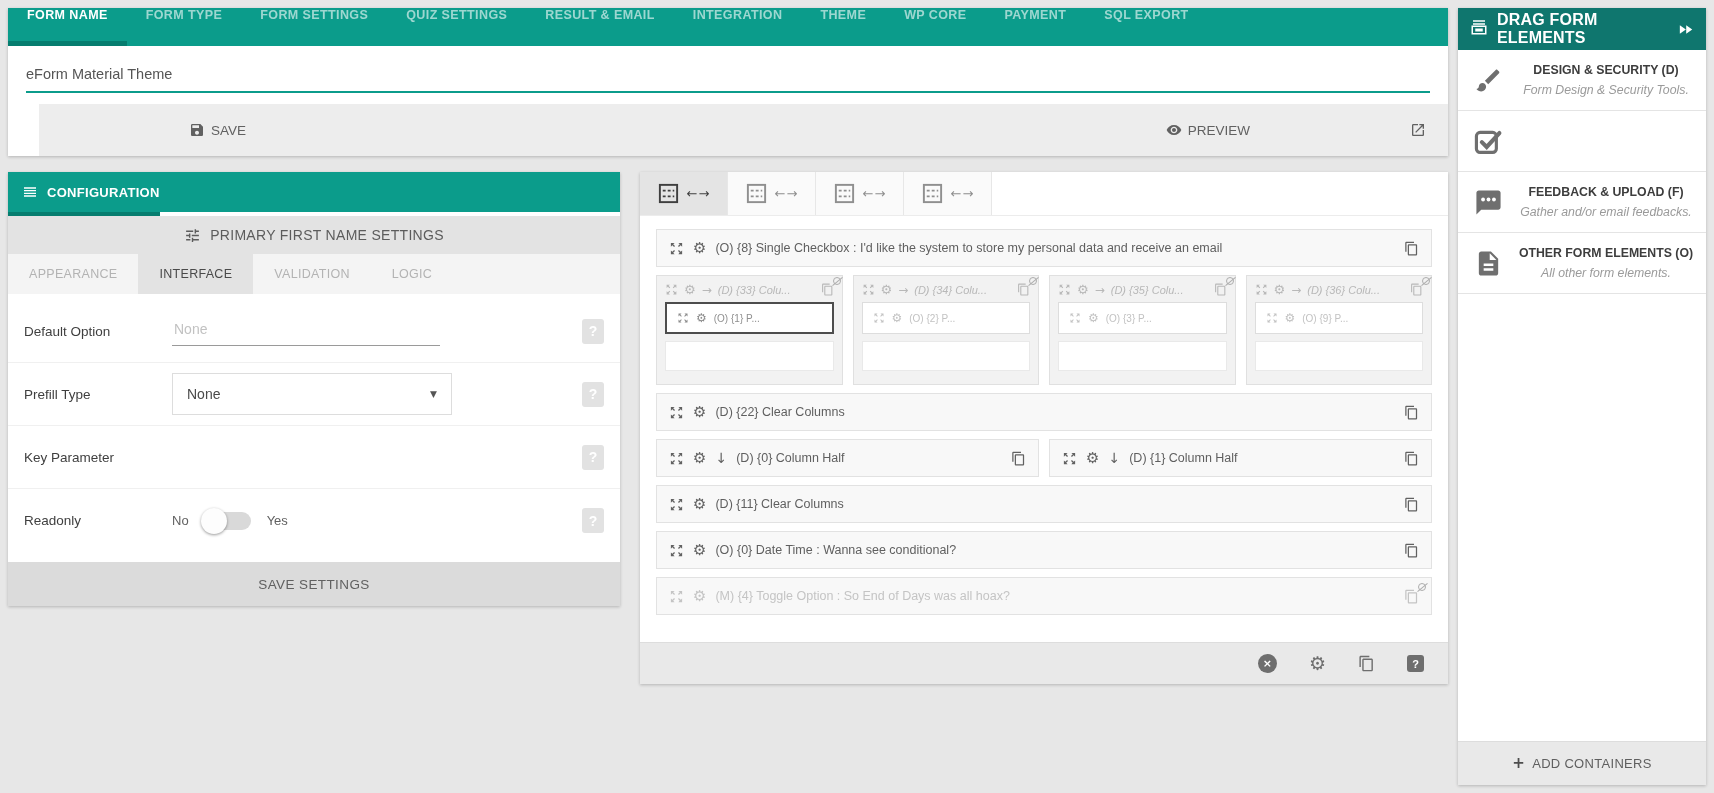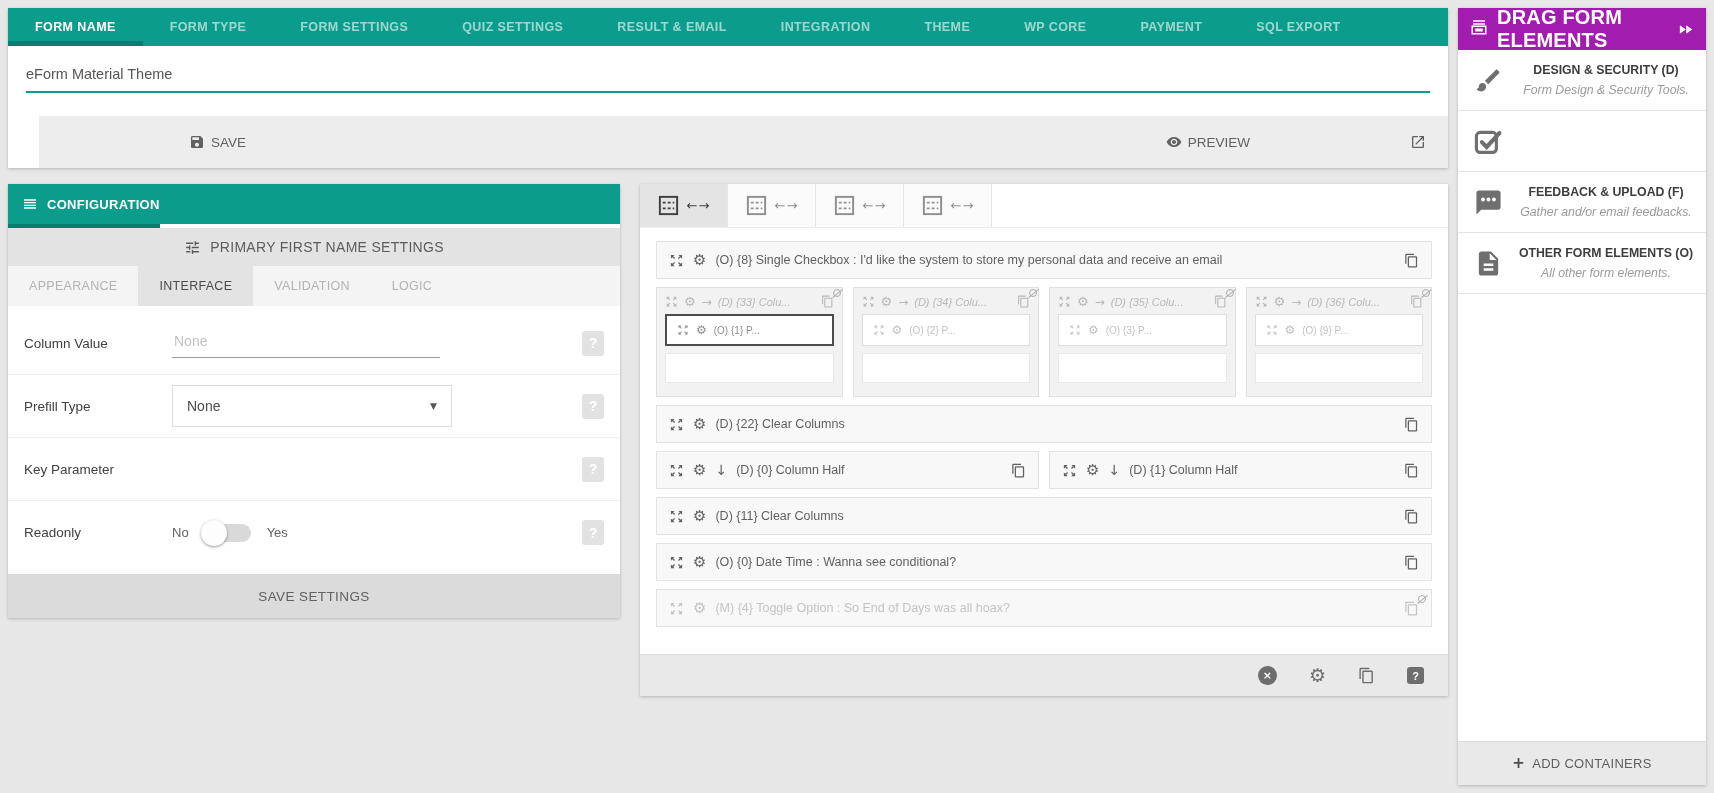--- a/index.html
+++ b/index.html
@@ -5,26 +5,26 @@
   * { box-sizing: border-box; margin: 0; padding: 0; }
   html,body { width:1714px; height:793px; overflow:hidden; }
   body { background:#e7e7e7; font-family:"Liberation Sans", sans-serif; }
   .glyph { font-family:"DejaVu Sans","Liberation Sans",sans-serif; line-height:1; }
   .card { background:#fff; box-shadow:0 1px 3px rgba(0,0,0,.22); }
   .page { display:flex; padding:8px; gap:10px; height:793px; align-items:flex-start; }
   .main { width:1440px; display:flex; flex-direction:column; }
 
   
   .topnav { height:38px; background:#0b9c8b; display:flex; align-items:stretch; }
-  .nav-item { display:flex; align-items:center; padding:0 27px; font-size:12.5px; font-weight:700;
+  .nav-item { display:flex; align-items:flex-start; padding:0 19px; font-size:12.5px; font-weight:700;
               letter-spacing:.4px; color:rgba(255,255,255,.6); position:relative; cursor:pointer; white-space:nowrap; }
   .nav-item.active { color:#fff; }
   .nav-item.active::after { content:""; position:absolute; left:0; right:0; bottom:0; height:5px; background:#067d6f; }
 
-  .namebar { padding:15px 18px 1px; background:#fff; height:70px; }
+  .namebar { padding:15px 18px 1px; background:#fff; height:58px; }
   .namebar input { width:100%; border:none; outline:none; font-size:14.5px; color:#555;
                    padding:5px 0 9px; border-bottom:2px solid #0b9c8b; background:transparent; font-family:inherit; }
   .savebar { height:52px; background:#ededed; display:flex; align-items:center; padding:0 22px;margin-left:31px; }
   .bar-btn { display:flex; align-items:center; gap:6px; color:#616161; font-size:13.5px; cursor:pointer; }
   .save-btn { margin-left:128px; }
   .preview-btn { margin-left:auto; margin-right:160px; }
   .bar-btn svg, .ext-btn svg { width:16px; height:16px; fill:#616161; }
   .ext-btn { cursor:pointer; display:flex; align-items:center; }
 
   .workspace { display:flex; gap:20px; margin-top:16px; align-items:flex-start; }
@@ -108,22 +108,22 @@
   .f-close { width:19px; height:19px; border-radius:50%; background:#6e6e6e; color:#fff; font-size:11px;
              font-weight:700; display:flex; align-items:center; justify-content:center; cursor:pointer; }
   .f-gear { font-size:19px; color:#6e6e6e; cursor:pointer; }
   .f-copy { display:flex; cursor:pointer; }
   .f-copy svg { width:17px; height:17px; fill:#6e6e6e; }
   .f-help { width:17px; height:17px; border-radius:3px; background:#6e6e6e; color:#fff; font-weight:700;
             font-size:11px; display:flex; align-items:center; justify-content:center; cursor:pointer; }
 
   
   .sidebar { width:248px; height:777px; display:flex; flex-direction:column; }
-  .sb-header { height:42px; background:#a21caf; color:#fff; display:flex; align-items:center; gap:9px;
-               padding:0 12px; font-size:20px; font-weight:700; letter-spacing:.2px; flex:0 0 auto; }
+  .sb-header { height:42px; background:#0f766e; color:#fff; display:flex; align-items:center; gap:9px;
+               padding:0 12px; font-size:16px; font-weight:700; letter-spacing:.2px; flex:0 0 auto; }
   .sb-header .tray svg { width:18px; height:18px; fill:#fff; }
   .sb-ff { margin-left:auto; display:flex; cursor:pointer; }
   .sb-ff svg { width:17px; height:17px; fill:#fff; }
   .sb-item { display:flex; align-items:center; gap:8px; padding:9px 10px; border-bottom:1px solid #e4e4e4;
              min-height:61px; cursor:grab; background:#fff; }
   .sb-icon { width:40px; color:#6f6f6f; display:flex; justify-content:center; }
   .sb-icon svg { width:29px; height:29px; fill:currentColor; }
   .sb-text { flex:1; text-align:center; }
   .sb-title { font-size:12.3px; color:#3d3d3d; font-weight:700; margin-bottom:6px; }
   .sb-sub { font-size:12.3px; color:#9a9a9a; font-style:italic; }
@@ -277,21 +277,21 @@
             </div>
           <div class="ctab-item">
               <span>VALIDATION</span>
             </div>
           <div class="ctab-item">
               <span>LOGIC</span>
             </div>
         </div>
         <div class="fields">
           <div class="field">
-            <span class="f-label">Column Value</span>
+            <span class="f-label">Default Option</span>
             <div class="f-control">
               <input class="u-input" type="text" placeholder="None" style="">
             </div>
             <span class="help">?</span>
           </div>
           <div class="field">
             <span class="f-label">Prefill Type</span>
             <div class="f-control">
               <div class="select">
                 <span>None</span>

